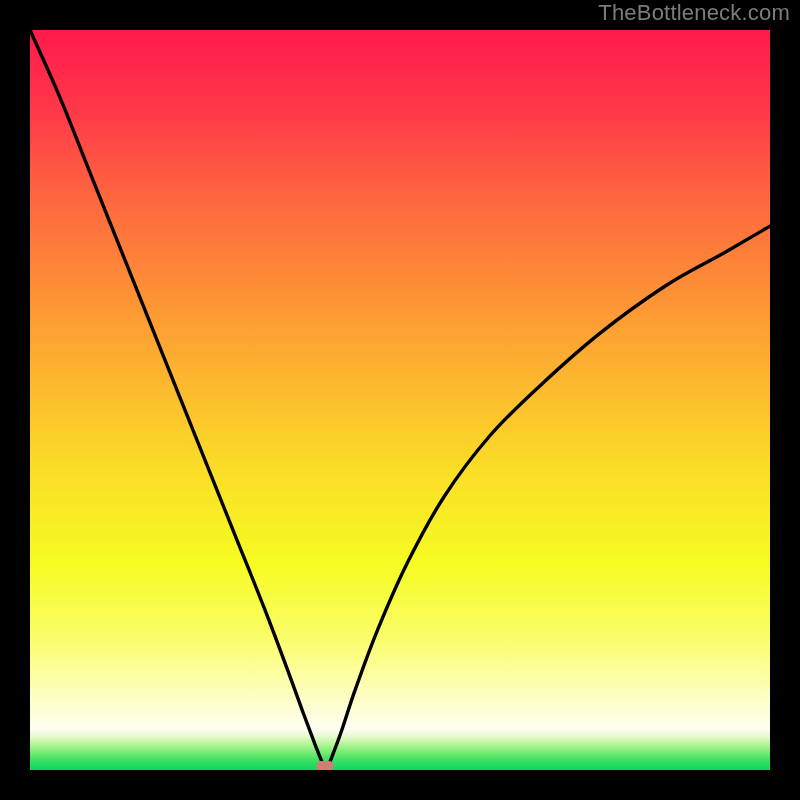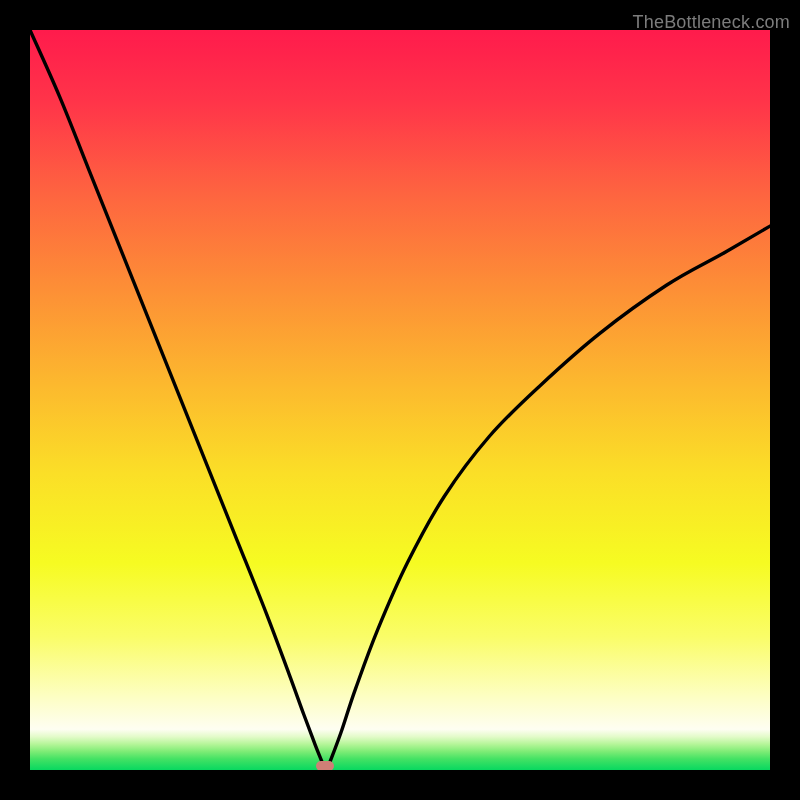--- a/index.html
+++ b/index.html
@@ -39,23 +39,23 @@
   }
   .marker {
     position: absolute;
     width: 18px;
     height: 10px;
     border-radius: 5px;
     transform: translate(-50%, -50%);
   }
   .watermark {
     position: absolute;
-    top: 12px;
+    top: 0;
     right: 10px;
-    font-size: 18px;
+    font-size: 22px;
     font-weight: 500;
     color: #7c7c7c;
     letter-spacing: 0.2px;
     user-select: none;
   }
 </style>
 </head>
 <body>
 
 <div class="frame">

